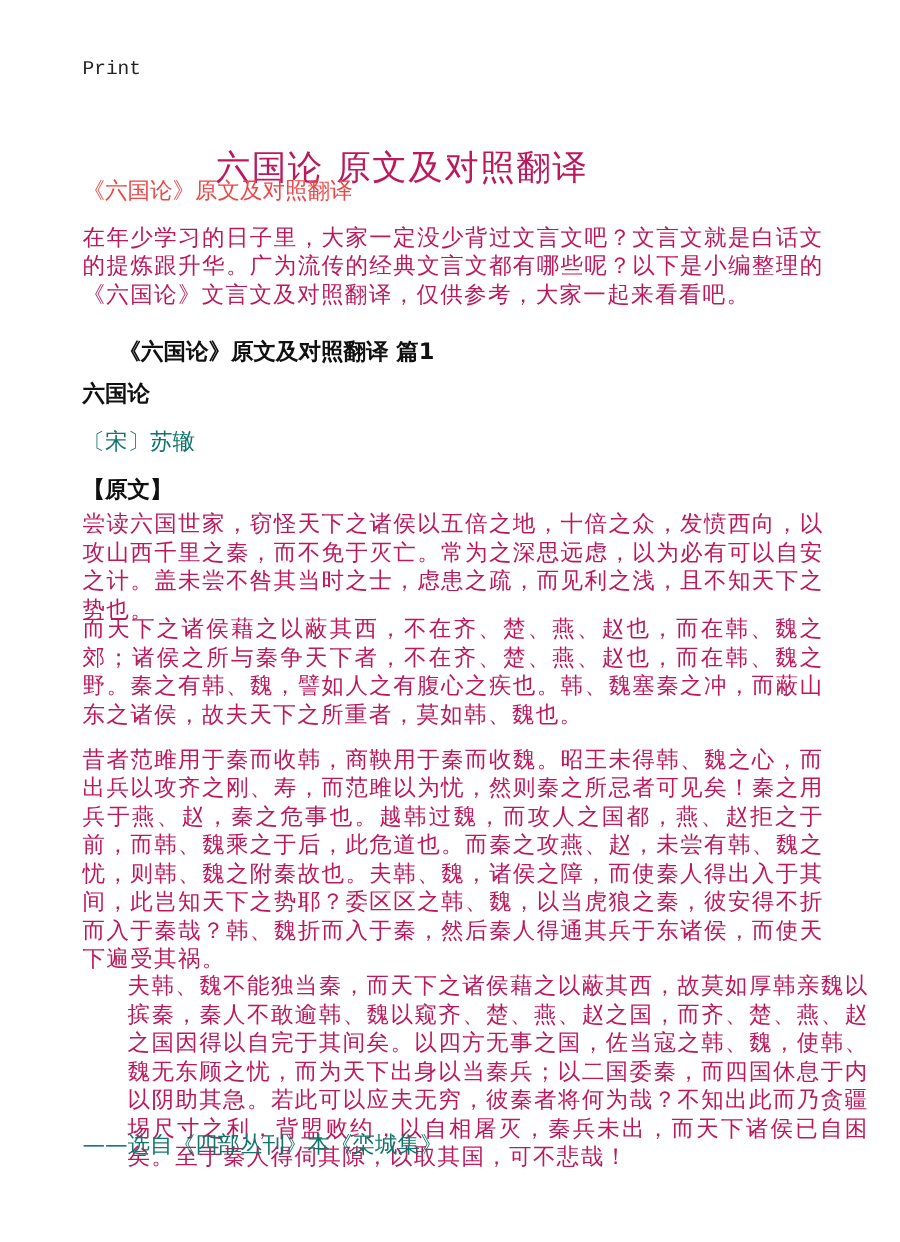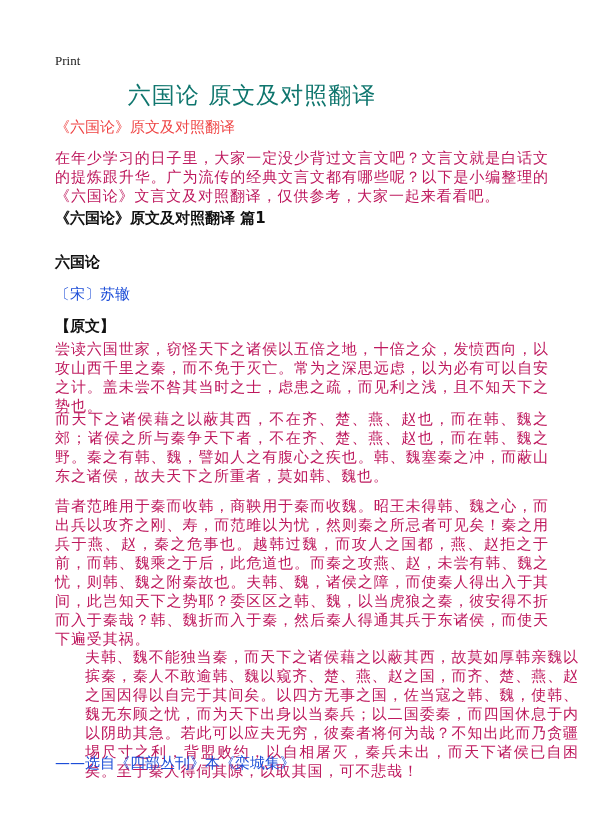--- a/index.html
+++ b/index.html
@@ -11,36 +11,36 @@
       width: 600px;
       height: 828px;
       position: relative;
       overflow: hidden;
       color: #1a1a1a;
       font-family: "DejaVu Sans", "Liberation Sans", sans-serif;
     }
     .print-label {
       position: absolute;
       left: 55px;
-      top: 53px;
-      font-family: Liberation Serif, serif;
+      top: 38px;
+      font-family: Liberation Mono, monospace;
       font-size: 13px;
       color: #222;
     }
     .doc-title {
       position: absolute;
       left: 0;
       width: 504px;
       top: 80px;
       text-align: center;
       font-size: 23px;
       letter-spacing: 1px;
-      color: #0f766e;
+      color: #be185d;
       font-weight: normal;
-      margin: 0;
+      margin: 16px;
     }
     .subtitle {
       position: absolute;
       left: 55px;
       top: 118px;
       font-size: 15px;
       color: #ef4444;
     }
     .para {
       position: absolute;
@@ -57,35 +57,35 @@
       position: absolute;
       left: 55px;
       font-size: 15px;
       font-weight: bold;
       color: #111;
     }
     .plain-line {
       position: absolute;
       left: 55px;
       font-size: 15px;
-      color: #1d4ed8;
+      color: #0f766e;
     }
   </style>
 </head>
 <body>
 
 <div class="print-label">Print</div>
 
 <h1 class="doc-title">六国论  原文及对照翻译</h1>
 
 <div class="subtitle">《六国论》原文及对照翻译</div>
 
 <p class="para" style="top:149px;">在年少学习的日子里，大家一定没少背过文言文吧？文言文就是白话文的提炼跟升华。广为流传的经典文言文都有哪些呢？以下是小编整理的《六国论》文言文及对照翻译，仅供参考，大家一起来看看吧。</p>
 
-<div class="section-head" style="top:209px;">《六国论》原文及对照翻译 篇1</div>
+<div class="section-head" style="top:225px;margin-left:24px;">《六国论》原文及对照翻译 篇1</div>
 
 <div class="section-head" style="top:253px;">六国论</div>
 
 <div class="plain-line" style="top:285px;">〔宋〕苏辙</div>
 
 <div class="section-head" style="top:317px;">【原文】</div>
 
 <p class="para" style="top:340px;">尝读六国世家，窃怪天下之诸侯以五倍之地，十倍之众，发愤西向，以攻山西千里之秦，而不免于灭亡。常为之深思远虑，以为必有可以自安之计。盖未尝不咎其当时之士，虑患之疏，而见利之浅，且不知天下之势也。</p>
 
 <p class="para" style="top:410px;">而天下之诸侯藉之以蔽其西，不在齐、楚、燕、赵也，而在韩、魏之郊；诸侯之所与秦争天下者，不在齐、楚、燕、赵也，而在韩、魏之野。秦之有韩、魏，譬如人之有腹心之疾也。韩、魏塞秦之冲，而蔽山东之诸侯，故夫天下之所重者，莫如韩、魏也。</p>

